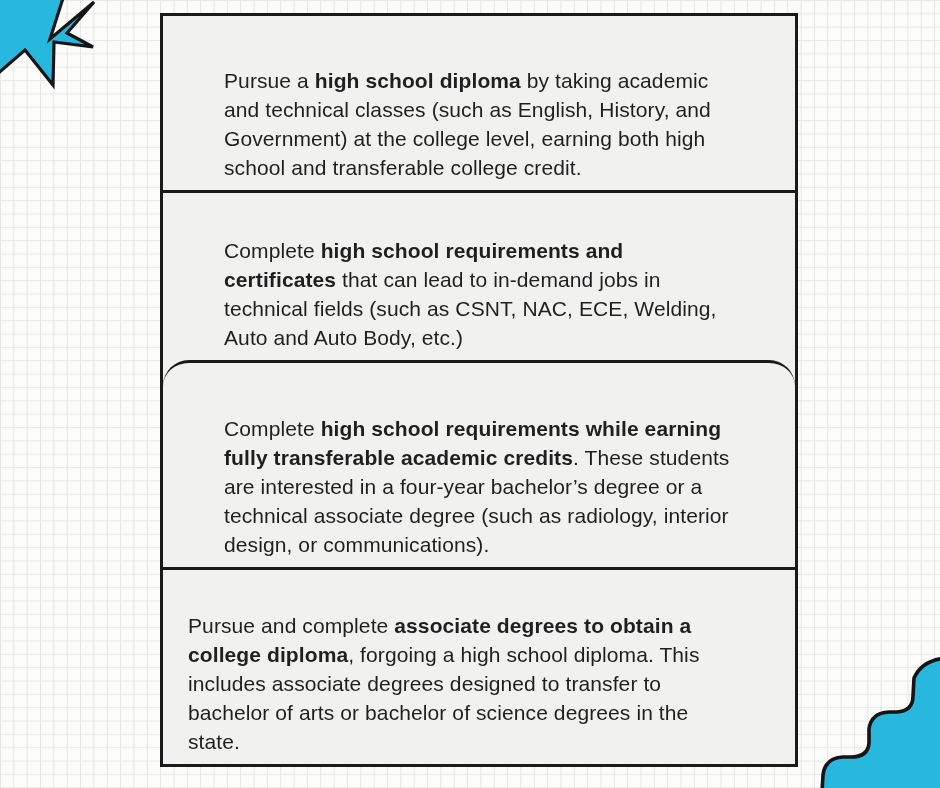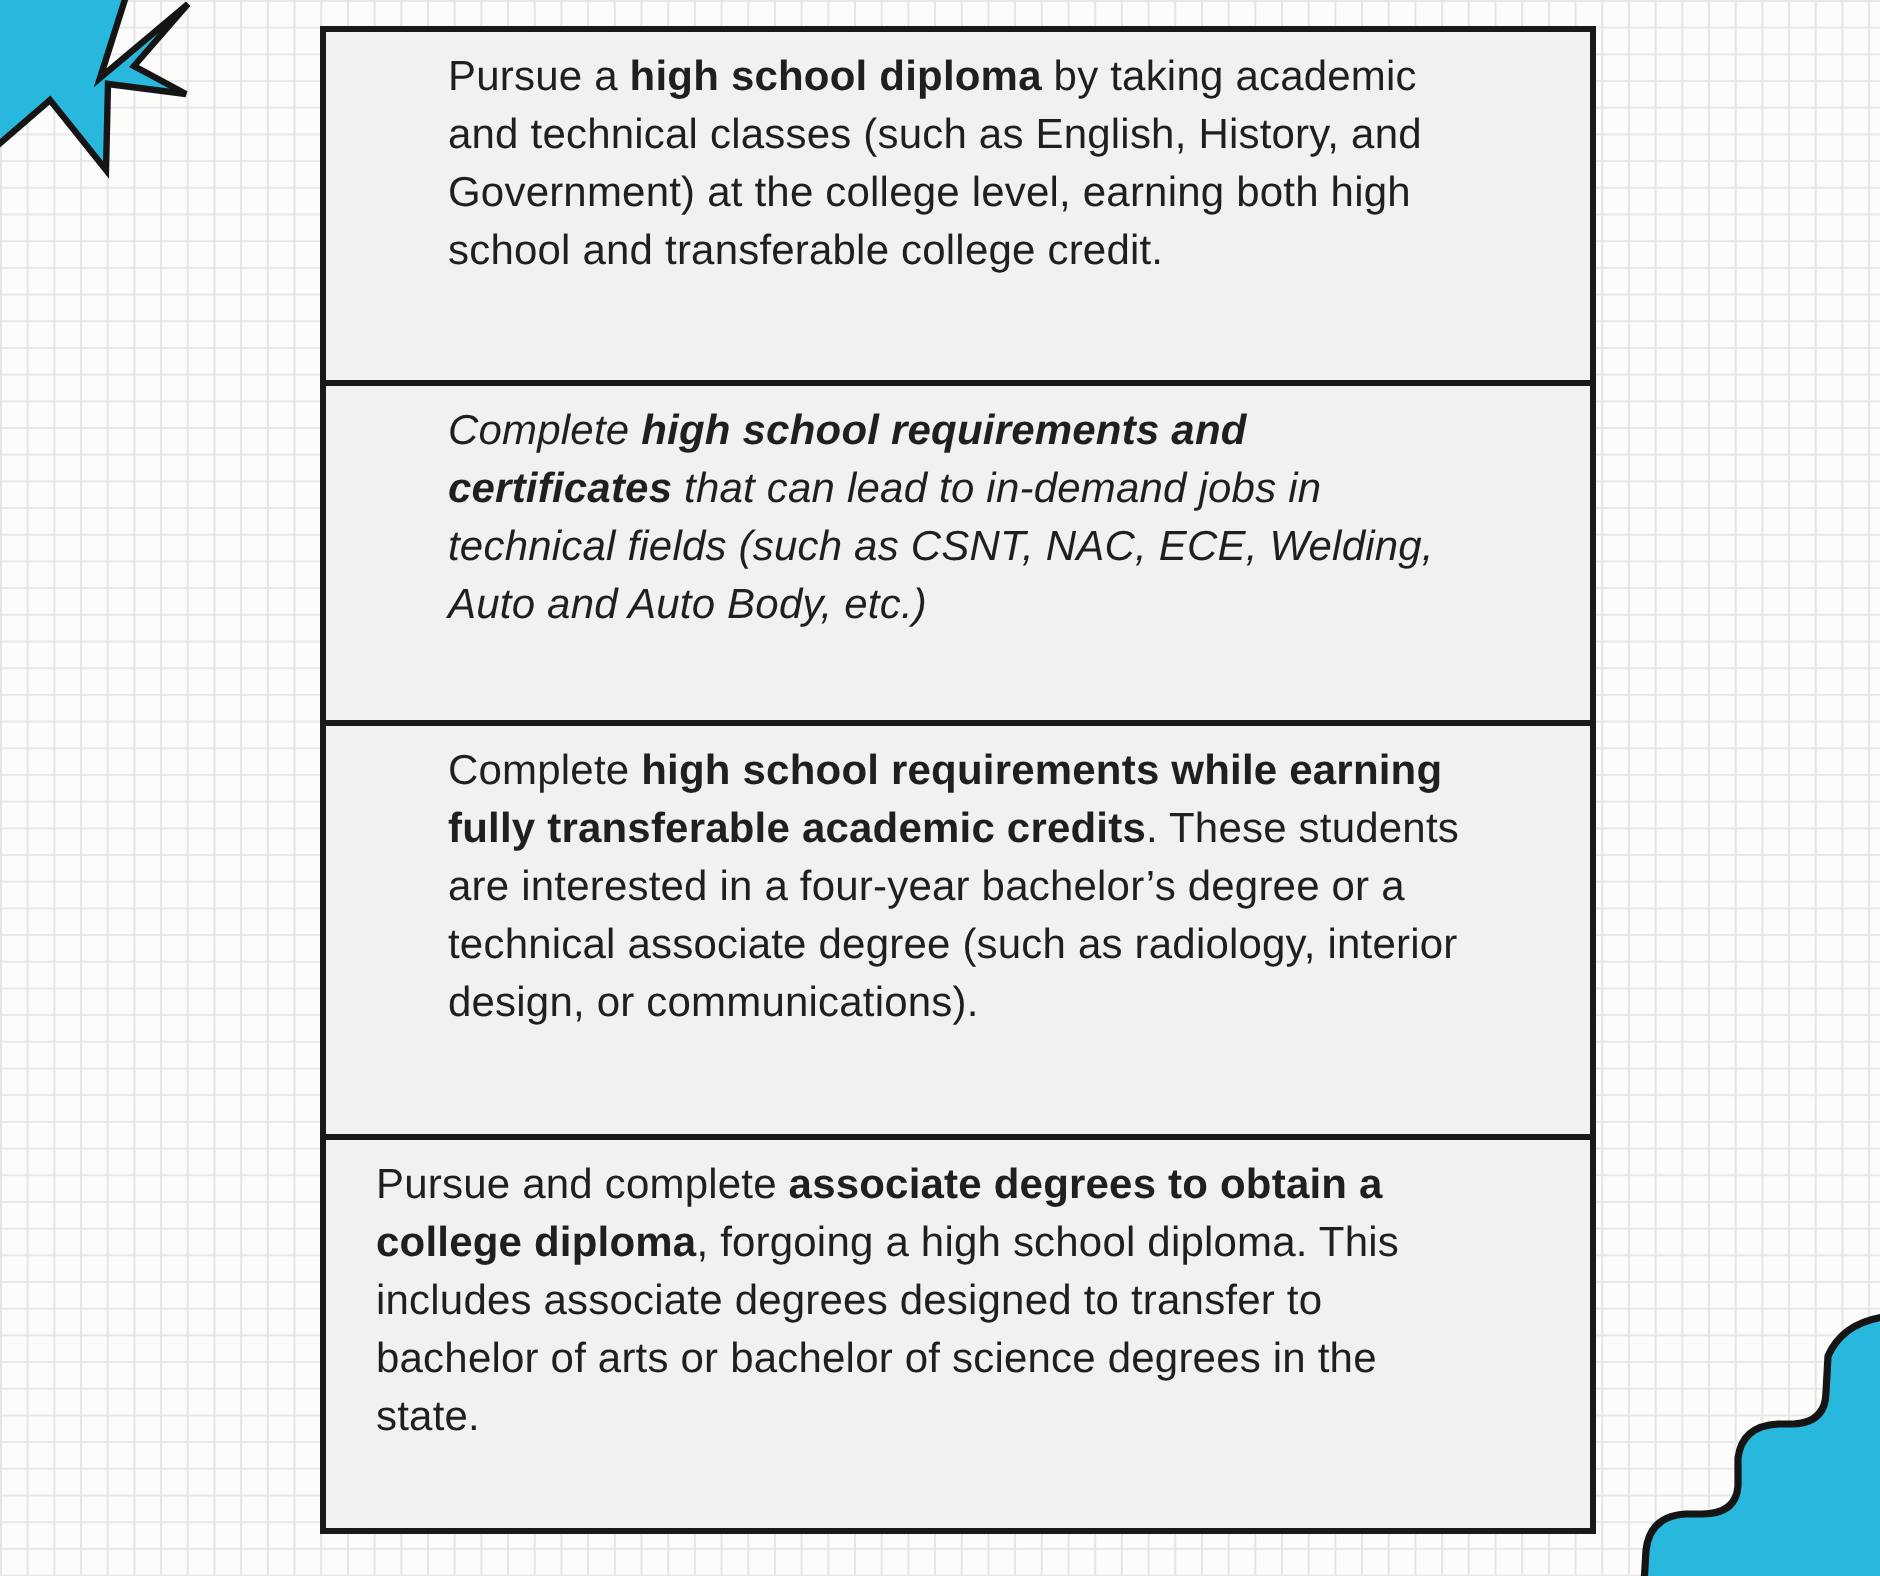--- a/index.html
+++ b/index.html
@@ -26,27 +26,27 @@
     top: 13px;
     width: 638px;
     height: 754px;
     background: #f1f1f0;
     border: 3px solid #1a1a1a;
     display: flex;
     flex-direction: column;
   }
   .section {
     display: flex;
-    align-items: flex-start;
+    align-items: flex-end;
     padding: 8px 56px 8px 61px;
   }
   .section + .section { border-top: 3px solid #1a1a1a; }
   .section-1 { height: 174px; }
-  .section-2 { height: 170px; font-style: italic; }
-  .section-3 { height: 207px; }
+  .section-2 { height: 170px; }
+  .section-3 { height: 207px; border-radius: 26px; }
   .section-4 { flex: 1; padding-left: 25px; }
 
   .pathway-text {
     font-size: 21px;
     line-height: 29px;
     color: #1f1f1f;
     letter-spacing: 0.1px;
     max-width: 522px;
   }
   .pathway-text .b { font-weight: 700; }

